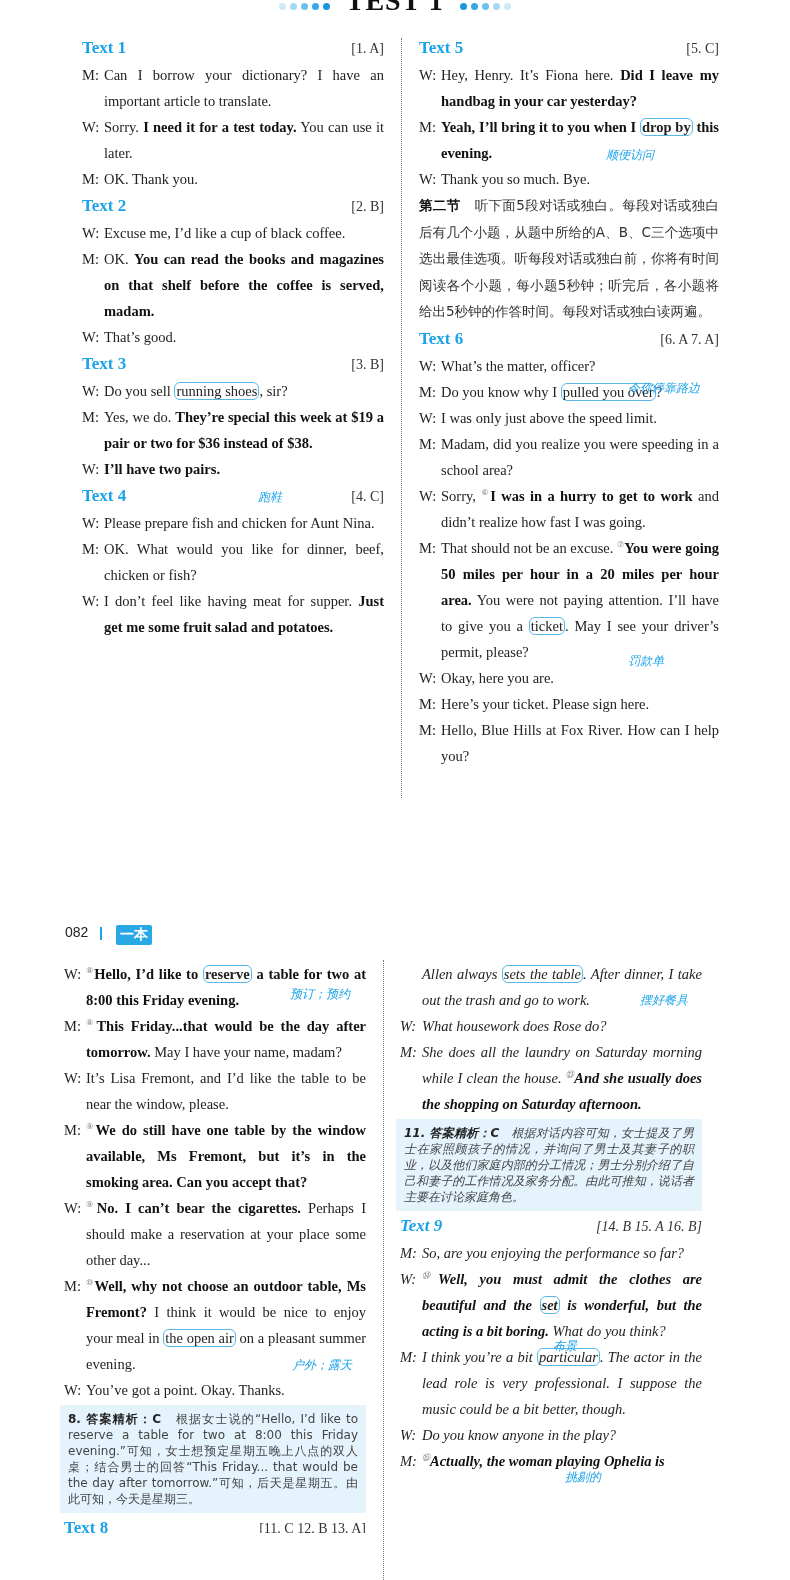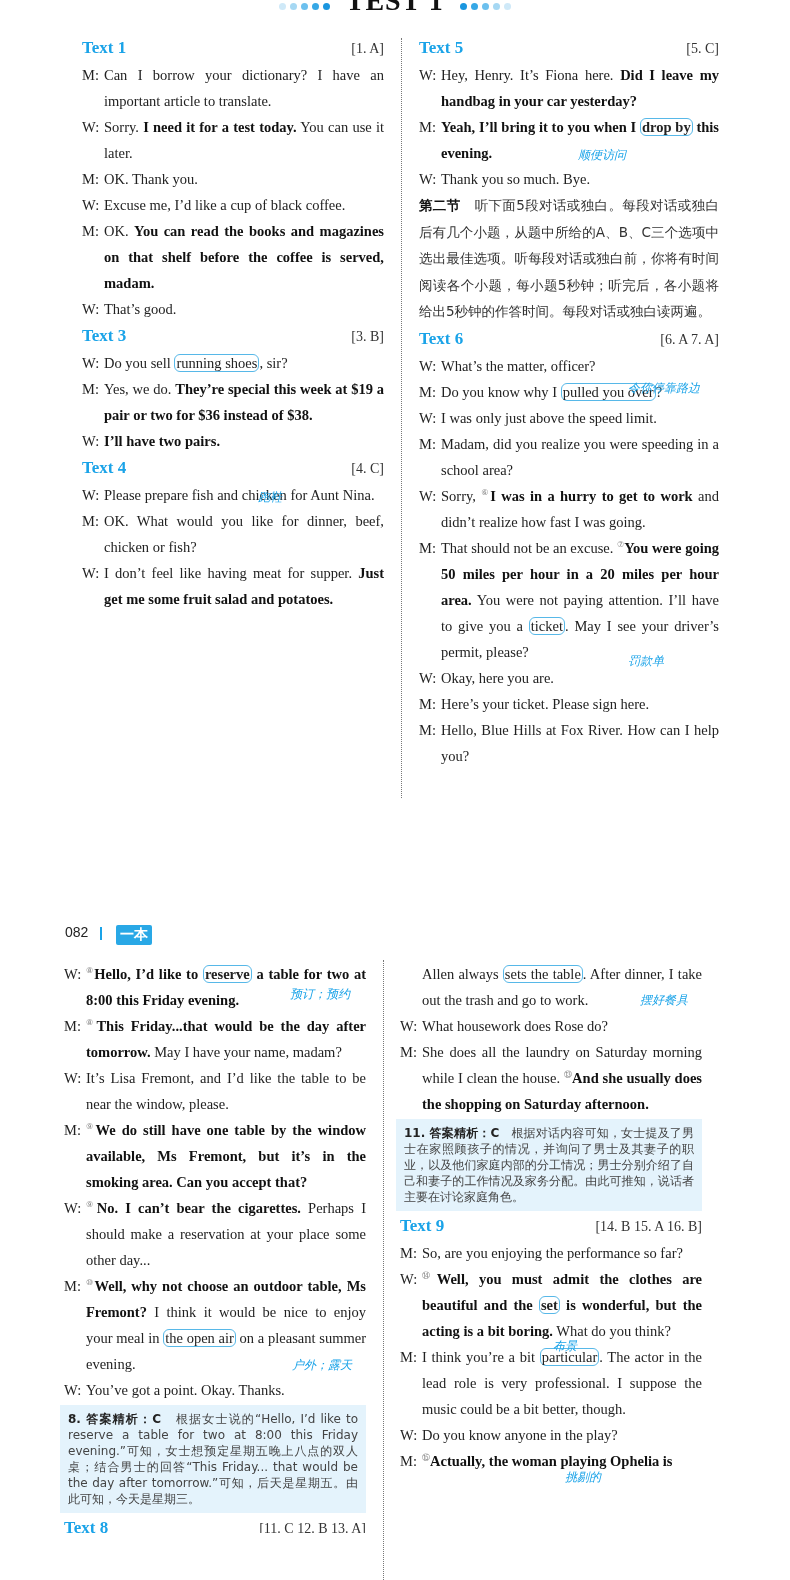--- a/index.html
+++ b/index.html
@@ -7,21 +7,21 @@
   .page{position:absolute;left:0;width:790px;}
   #page1{top:0;height:830px;}
   #page2{top:900px;height:680px;}
   .test-title{position:absolute;top:-14px;left:0;width:790px;text-align:center;font-size:28px;font-weight:bold;color:#111;letter-spacing:1px;line-height:30px;}
   .dots{display:inline-block;vertical-align:middle;margin:0 6px;}
   .dots span{display:inline-block;width:7px;height:7px;border-radius:50%;margin:0 2px;vertical-align:middle;}
   .col{position:absolute;font-size:14.5px;line-height:26px;}
   .col-left{left:82px;width:302px;}
   .col-right{left:419px;width:300px;}
   #page2 .col-left{left:64px;width:302px;}
-  #page2 .col-right{left:400px;width:302px;}
+  #page2 .col-right{left:400px;width:302px;font-style:italic;}
   .vdiv{position:absolute;width:0;border-left:1.5px dotted #777;}
   .intro{text-align:justify;font-family:"DejaVu Sans","Liberation Sans",sans-serif;font-size:13.5px;line-height:26.5px;color:#333;}
   .intro b{color:#111;}
   .text-head{display:flex;justify-content:space-between;align-items:baseline;margin-top:1px;}
   .text-title{color:#1aa3e8;font-weight:bold;font-size:17px;}
   .answer{font-size:14px;color:#333;}
   .line{display:flex;text-align:justify;}
   .spk{flex:0 0 22px;}
   .utt{flex:1;text-align:justify;}
   .utt b{color:#111;}
@@ -58,20 +58,24 @@
           <span class="utt"><span>Can I borrow your dictionary? I have an important article to translate.</span></span>
         </div>
         <div class="line">
           <span class="spk">W:</span>
           <span class="utt"><span>Sorry. </span><b>I need it for a test today.</b><span> You can use it later.</span></span>
         </div>
         <div class="line">
           <span class="spk">M:</span>
           <span class="utt"><span>OK. Thank you.</span></span>
         </div>
+        <div class="text-head">
+          <span class="text-title">Text 2</span>
+          <span class="answer">[2. B]</span>
+        </div>
         <div class="line">
           <span class="spk">W:</span>
           <span class="utt"><span>Excuse me, I’d like a cup of black coffee.</span></span>
         </div>
         <div class="line">
           <span class="spk">M:</span>
           <span class="utt"><span>OK. </span><b>You can read the books and magazines on that shelf before the coffee is served, madam.</b></span>
         </div>
         <div class="line">
           <span class="spk">W:</span>
@@ -172,21 +176,21 @@
           <span class="spk">M:</span>
           <span class="utt"><span>Here’s your ticket. Please sign here.</span></span>
         </div>
         <div class="line">
           <span class="spk">M:</span>
           <span class="utt"><span>Hello, Blue Hills at Fox River. How can I help you?</span></span>
         </div>
       </div>
   </div>
 
-  <span class="note note-abs" style="left:578px;top:147px;">顺便访问</span>
+  <span class="note note-abs" style="left:606px;top:147px;">顺便访问</span>
   <span class="note note-abs" style="left:258px;top:489px;">跑鞋</span>
   <span class="note note-abs" style="left:628px;top:380px;">令你停靠路边</span>
   <span class="note note-abs" style="left:628px;top:653px;">罚款单</span>
 </div>
 
 <div class="page" id="page2">
   <span class="footer-num">082</span>
   <span class="footer-bar"></span>
   <span class="footer-badge">一本</span>
 

